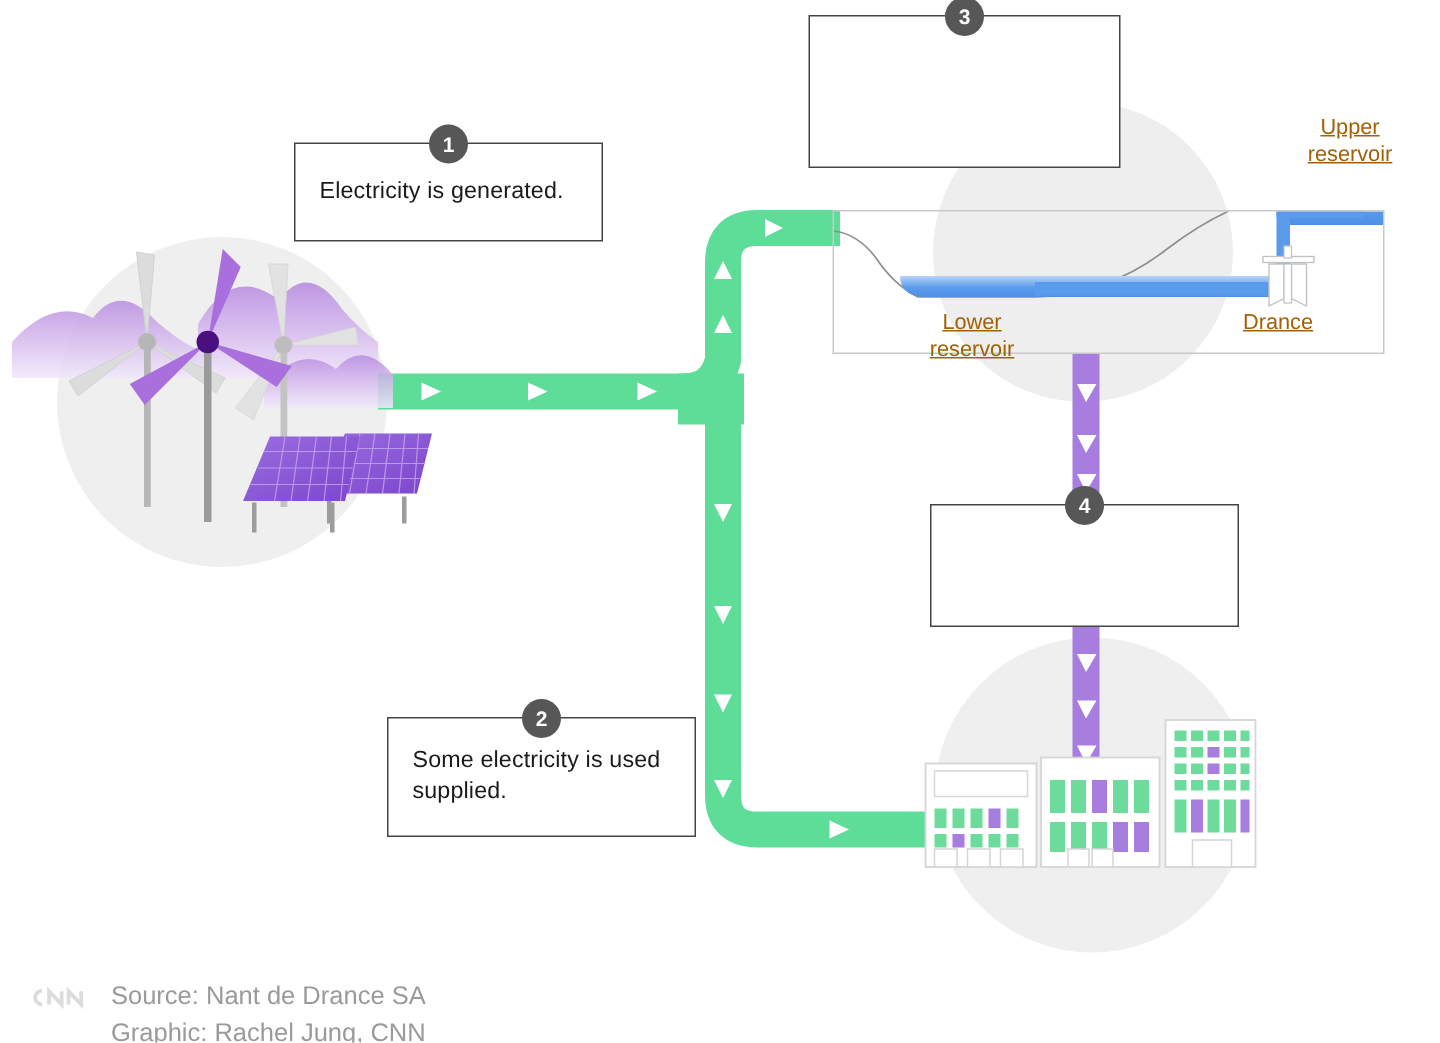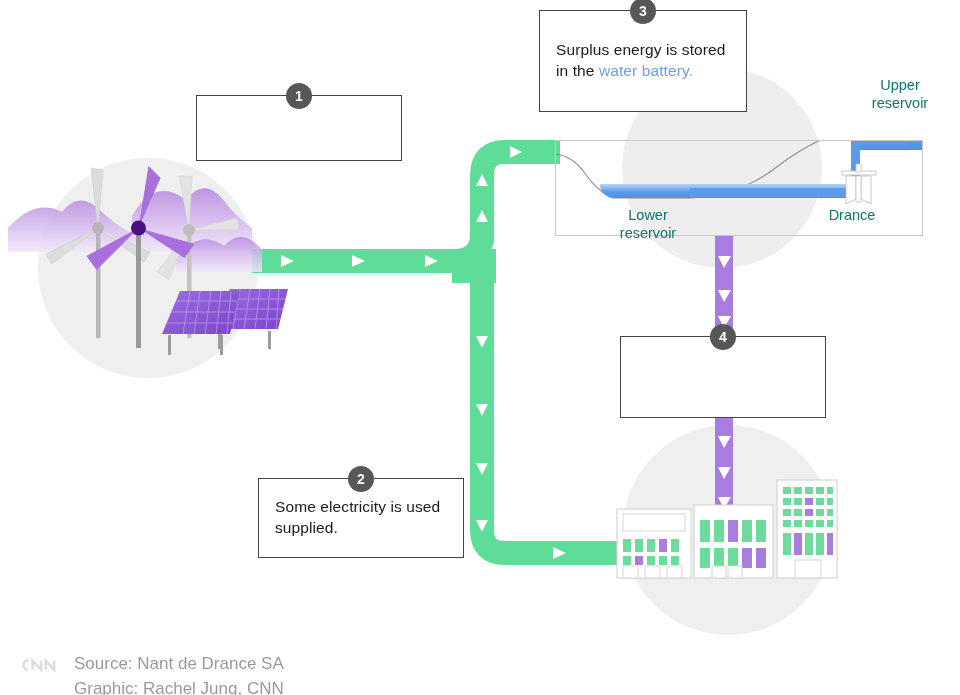--- a/index.html
+++ b/index.html
@@ -52,24 +52,25 @@
     left:555px;top:140px;
     width:368px;height:96px;
     border:1px solid #c9c9c9;
     background:rgba(255,255,255,0.0);
     box-sizing:border-box;
     z-index:4;
   }
   .diagram-label{
     position:absolute;
     font-size:14.5px;
-    color:#0f766e;
+    color:#a16207;
     text-align:center;
     line-height:1.25;
     z-index:7;
+    text-decoration:underline;
   }
 
   
   #footer{
     position:absolute;left:18px;top:652px;
     display:flex;align-items:flex-start;gap:14px;
     z-index:9;
   }
   #cnn-logo{
     width:42px;height:20px;margin-top:3px;
@@ -337,30 +338,30 @@
 
   <div class="diagram-label" style="left:593px;top:194px;width:110px;margin-top:12px;">
     <div>Lower</div>
     <div>reservoir</div>
   </div>
 
   <div class="diagram-label" style="left:797px;top:206px;width:110px;">Drance</div>
 
   <div class="callout" style="left:196px;top:95px;width:206px;height:66px;">
     <div class="badge">1</div>
+    <div class="txt">Electricity is generated.</div>
   </div>
 
   <div class="callout" style="left:258px;top:478px;width:206px;height:80px;">
     <div class="badge">2</div>
     <div class="txt">Some electricity is used supplied.</div>
   </div>
 
   <div class="callout" style="left:539px;top:10px;width:208px;height:102px;">
     <div class="badge">3</div>
-    <div class="txt"><span>Surplus energy is stored in the </span><span class="link-blue">water battery</span><span class="link-blue">.</span></div>
   </div>
 
   <div class="callout" style="left:620px;top:336px;width:206px;height:82px;">
     <div class="badge">4</div>
   </div>
 
   <div id="footer">
     <svg id="cnn-logo" viewBox="0 0 100 36">
       <g fill="none" stroke="#dcdcdc" stroke-width="6" stroke-linecap="butt">
         <path d="M 24 7 A 11 11 0 1 0 24 29"></path>

